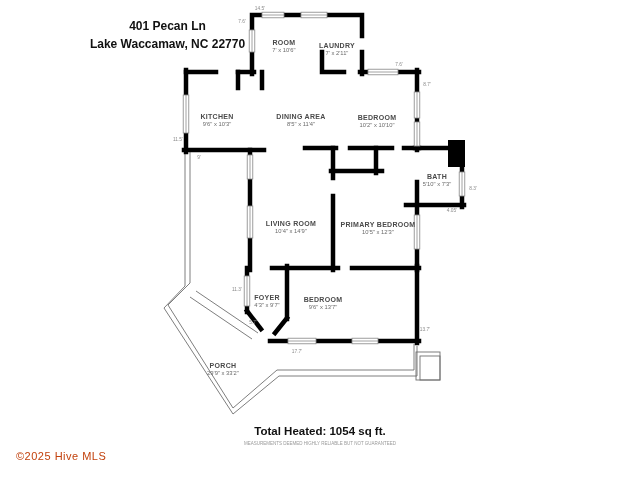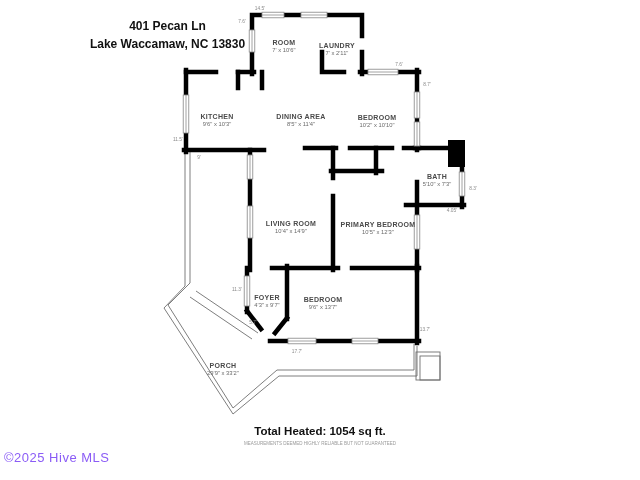--- a/index.html
+++ b/index.html
@@ -11,21 +11,21 @@
   .addr .l2{font-size:12px;font-weight:bold;line-height:13px;}
   .room-label{position:absolute;transform:translate(-50%,-50%);text-align:center;white-space:nowrap;}
   .room-label .rname{display:block;font-size:7px;font-weight:bold;color:#4a4a4a;letter-spacing:.3px;line-height:8px;}
   .room-label .rdims{display:block;font-size:5.8px;color:#6a6a6a;line-height:7px;}
   .dim-label{position:absolute;transform:translate(-50%,-50%);font-size:4.8px;color:#8a8a8a;white-space:nowrap;}
   .summary{position:absolute;left:0;top:425px;width:640px;text-align:center;color:#111;}
   .summary .s1{font-size:11.5px;font-weight:bold;line-height:13px;}
   .summary .s2{font-size:10.5px;line-height:12px;}
   .summary .s3{font-size:10.5px;line-height:12px;}
   .summary .s4{font-size:4.5px;color:#999;margin-top:3px;line-height:6px;}
-  .watermark{position:absolute;left:4px;top:450px;font-size:13px;color:#8b5cf6;letter-spacing:.5px;}
+  .watermark{position:absolute;left:16px;top:450px;font-size:11px;color:#c2410c;letter-spacing:.5px;}
 </style>
 </head>
 <body>
 
 <div id="screen">
 
   <svg id="plan-svg" width="640" height="480" viewBox="0 0 640 480">
 
     <g stroke="#6f6f6f" stroke-width="0.9" fill="none">
       <path d="M190,152 L190,283 L168,305 L233,408 L277,370 L414,370 L414,344"></path>
@@ -111,21 +111,21 @@
         <line x1="250" y1="155" x2="250" y2="179"></line>
       <rect x="247.2" y="206" width="5.6" height="32"></rect>
         <line x1="250" y1="206" x2="250" y2="238"></line>
       <rect x="244.2" y="276" width="5.6" height="30"></rect>
         <line x1="247" y1="276" x2="247" y2="306"></line>
     </g>
   </svg>
 
   <div class="addr">
     <span class="l1">401 Pecan Ln</span><br>
-    <span class="l2">Lake Waccamaw, NC 13830</span>
+    <span class="l2">Lake Waccamaw, NC 22770</span>
   </div>
 
   <div class="room-label" style="left:284px;top:46px">
     <span class="rname">ROOM</span>
     <span class="rdims">7' x 10'6"</span>
   </div>
   <div class="room-label" style="left:337px;top:49px">
     <span class="rname">LAUNDRY</span>
     <span class="rdims">7' x 2'11"</span>
   </div>

